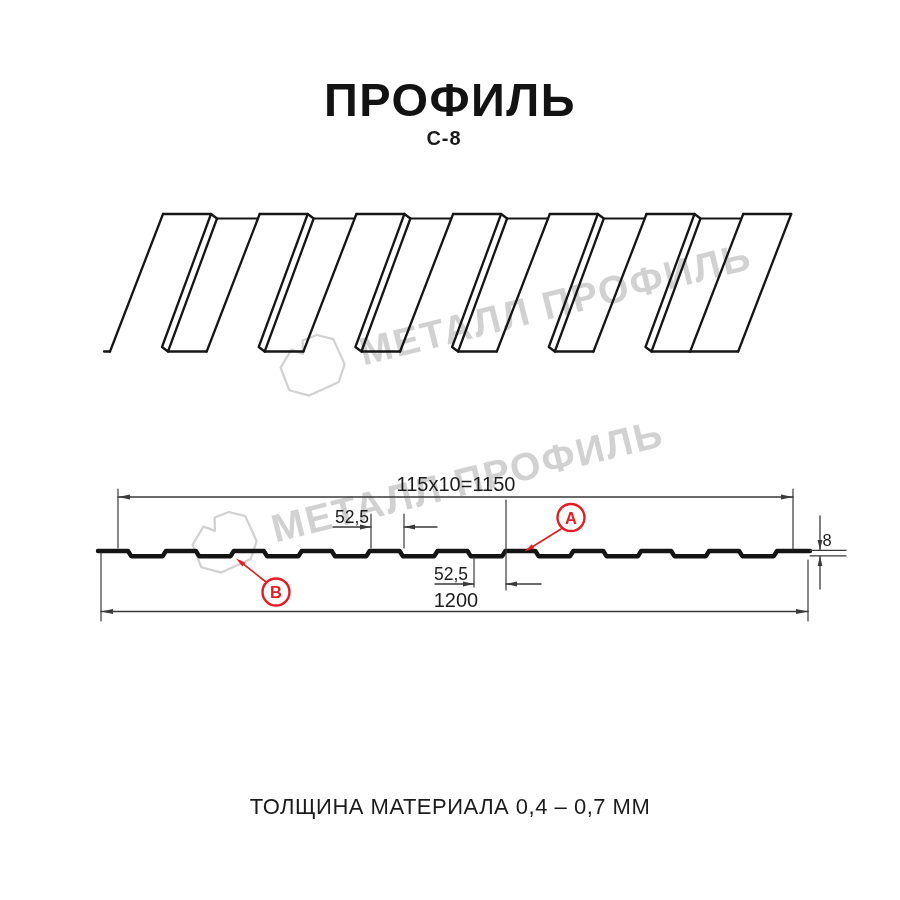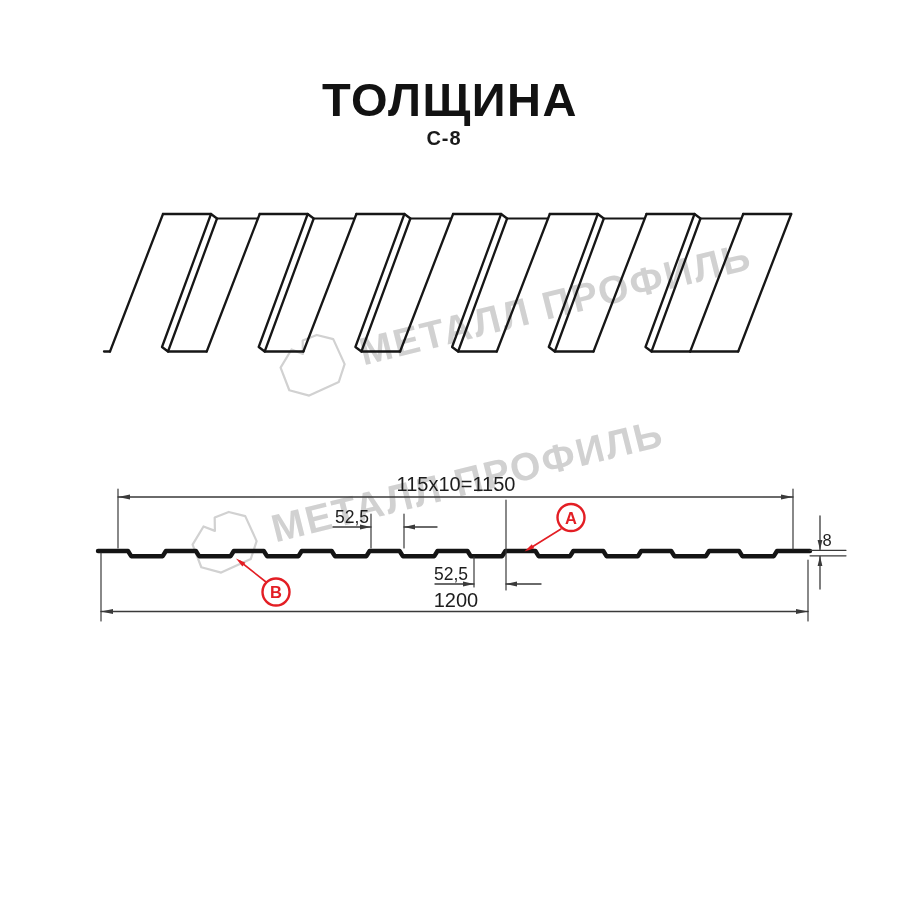--- a/index.html
+++ b/index.html
@@ -17,21 +17,21 @@
   .dim-sm{font-size:17.5px;fill:#1d1d1d;text-anchor:middle;}
   .dim-8{font-size:16.5px;fill:#1d1d1d;}
   .red-letter{font-size:16.5px;font-weight:700;text-anchor:middle;}
   .wm-text{font-size:39px;font-weight:700;letter-spacing:2px;}
 </style>
 </head>
 <body>
 
 <div id="stage">
 
-  <div class="title">ТОЛЩИНА</div>
+  <div class="title">ПРОФИЛЬ</div>
   <div class="subtitle">С-8</div>
 
   <svg width="900" height="900" viewBox="0 0 900 900">
 
     <g opacity="0.85" transform="translate(283,398) rotate(-14)">
       <polygon points="8,-6 5,-30 20,-45 30,-38 33,-51 48,-53 63,-45 68,-18 58,-2 26,4" fill="none" stroke="#c9c9c9" stroke-width="2.2" stroke-linejoin="round"></polygon>
       <text class="wm-text" x="86" y="-12" fill="#c9c9c9">МЕТАЛЛ ПРОФИЛЬ</text>
     </g>
     <g opacity="0.85" transform="translate(195,575) rotate(-14)">
       <polygon points="8,-6 5,-30 20,-45 30,-38 33,-51 48,-53 63,-45 68,-18 58,-2 26,4" fill="none" stroke="#c9c9c9" stroke-width="2.2" stroke-linejoin="round"></polygon>
@@ -120,13 +120,14 @@
       <text class="red-letter" x="276" y="598" fill="#e31e24">B</text>
     <circle cx="571" cy="517.5" r="13.5" fill="none" stroke="#e31e24" stroke-width="2.4"></circle>
         <line x1="561" y1="529" x2="528" y2="549.5" stroke="#e31e24" stroke-width="1.6" stroke-linecap="round"></line>
         <polygon points="524.5,551.5 534.3,548.3 531.8,544.2" fill="#e31e24"></polygon>
         <circle cx="276" cy="592" r="13.5" fill="none" stroke="#e31e24" stroke-width="2.4"></circle>
         <line x1="266" y1="582" x2="239.5" y2="561" stroke="#e31e24" stroke-width="1.6" stroke-linecap="round"></line>
         <polygon points="236.0,558.5 242.4,566.5 245.4,562.8" fill="#e31e24"></polygon>
       </g>
   </svg>
 
+  <div class="note">ТОЛЩИНА МАТЕРИАЛА 0,4 – 0,7 ММ</div>
 </div>
 
 </body></html>

